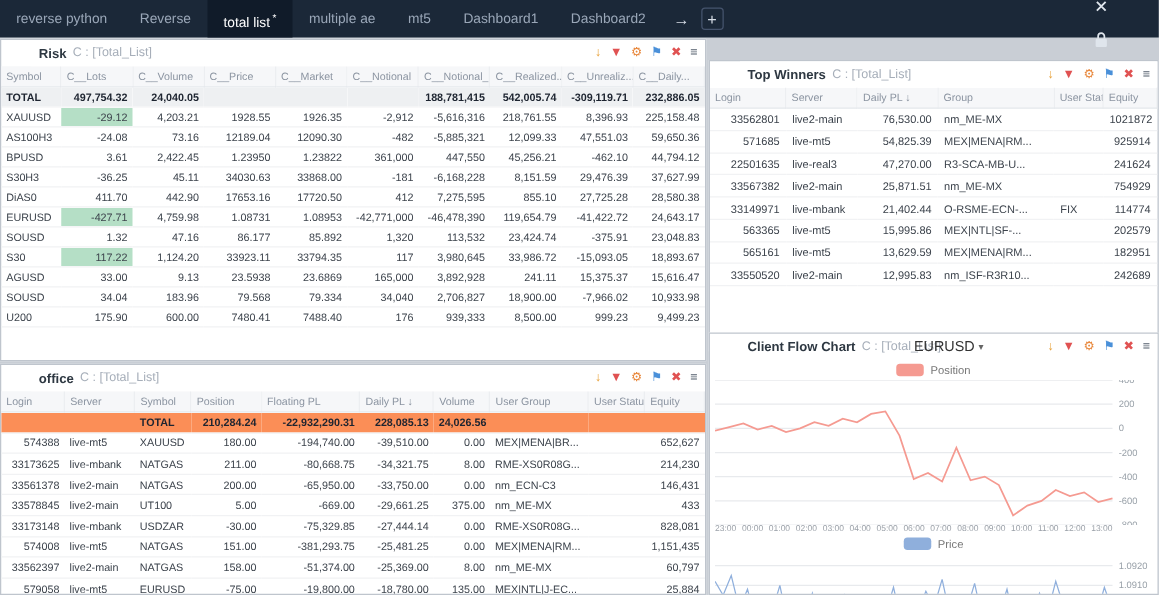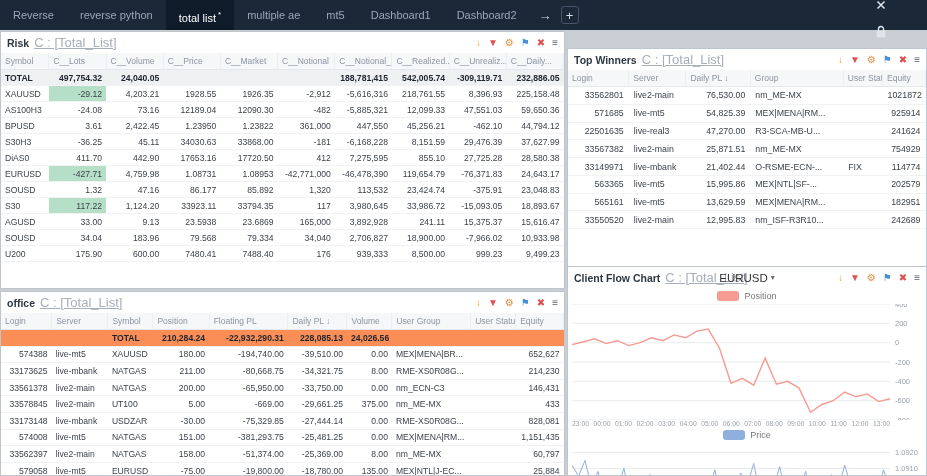--- a/index.html
+++ b/index.html
@@ -30,23 +30,23 @@
   .tb-icon { width:16px; height:16px; display:block; cursor:pointer; }
   
   .panel { position:absolute; background:#fff; border:1px solid #bfc5cd; overflow:hidden; }
   #panel-risk       { left:0;   top:31;  width:565px; height:258px; }
   #panel-backoffice { left:0;   top:291; width:565px; height:185px; }
   #panel-winners    { left:567, top:31;  }
   #panel-winners    { left:567px; top:48px;  width:360px; height:233px; }
   #panel-flow       { left:567px; top:266px; width:360px; height:210px; }
   #panel-risk       { left:0px; top:31px; }
   #panel-backoffice { left:0px; top:291px; }
-  .phead { display:flex; align-items:center; height:21px; padding:0 6px; position:relative; background:#fff; }
+  .phead { display:flex; align-items:center; height:21px; padding:0 6px; position:relative; background:#fff;margin-left:24px; }
   .ptitle { font-weight:bold; font-size:10.5px; color:#2e3842; white-space:nowrap; }
-  .pcontext { font-size:13px; color:#a6aeb9; margin-left:5px; white-space:nowrap;text-decoration:underline; }
+  .pcontext { font-size:10px; color:#a6aeb9; margin-left:5px; white-space:nowrap; }
   .picons { margin-left:auto; display:flex; align-items:center; gap:7px; }
   .picon { font-size:10px; line-height:1; cursor:pointer; }
   
   table { width:100%; border-collapse:collapse; table-layout:fixed; }
   th {
     background:#f6f7f9; color:#8b94a1; font-weight:normal; font-size:8.5px;
     text-align:left; padding:3px 4px; border-right:1px solid #eceef1;
     border-bottom:1px solid #e4e7eb; white-space:nowrap; overflow:hidden;
   }
   td {
@@ -84,22 +84,22 @@
   }
   #flow-svg, #price-svg { display:block; margin-left:4px; }
   svg .grid { stroke:#e8eaed; stroke-width:1; }
   svg .ax { fill:#98a0a8; font-size:7.5px; font-family:"Liberation Sans",sans-serif; }
 </style>
 </head>
 <body>
 
 <div class="topbar">
   <div class="tabs">
+      <div class="tab">reverse python</div>
       <div class="tab">Reverse</div>
-      <div class="tab">reverse python</div>
       <div class="tab active">total list<sup>*</sup></div>
       <div class="tab">multiple ae</div>
       <div class="tab">mt5</div>
       <div class="tab">Dashboard1</div>
       <div class="tab">Dashboard2</div>
     </div>
   <div class="tab-arrow">→</div>
   <div class="add-tab">+</div>
   <div class="topbar-right">
     <span>v : 3.1.0</span>
@@ -249,21 +249,21 @@
         </tr>
         <tr>
           <td>EURUSD</td>
           <td class="num green">-427.71</td>
           <td class="num">4,759.98</td>
           <td class="num">1.08731</td>
           <td class="num">1.08953</td>
           <td class="num">-42,771,000</td>
           <td class="num">-46,478,390</td>
           <td class="num">119,654.79</td>
-          <td class="num">-76,371.83</td>
+          <td class="num">-41,422.72</td>
           <td class="num">24,643.17</td>
         </tr>
         <tr>
           <td>SOUSD</td>
           <td class="num">1.32</td>
           <td class="num">47.16</td>
           <td class="num">86.177</td>
           <td class="num">85.892</td>
           <td class="num">1,320</td>
           <td class="num">113,532</td>

